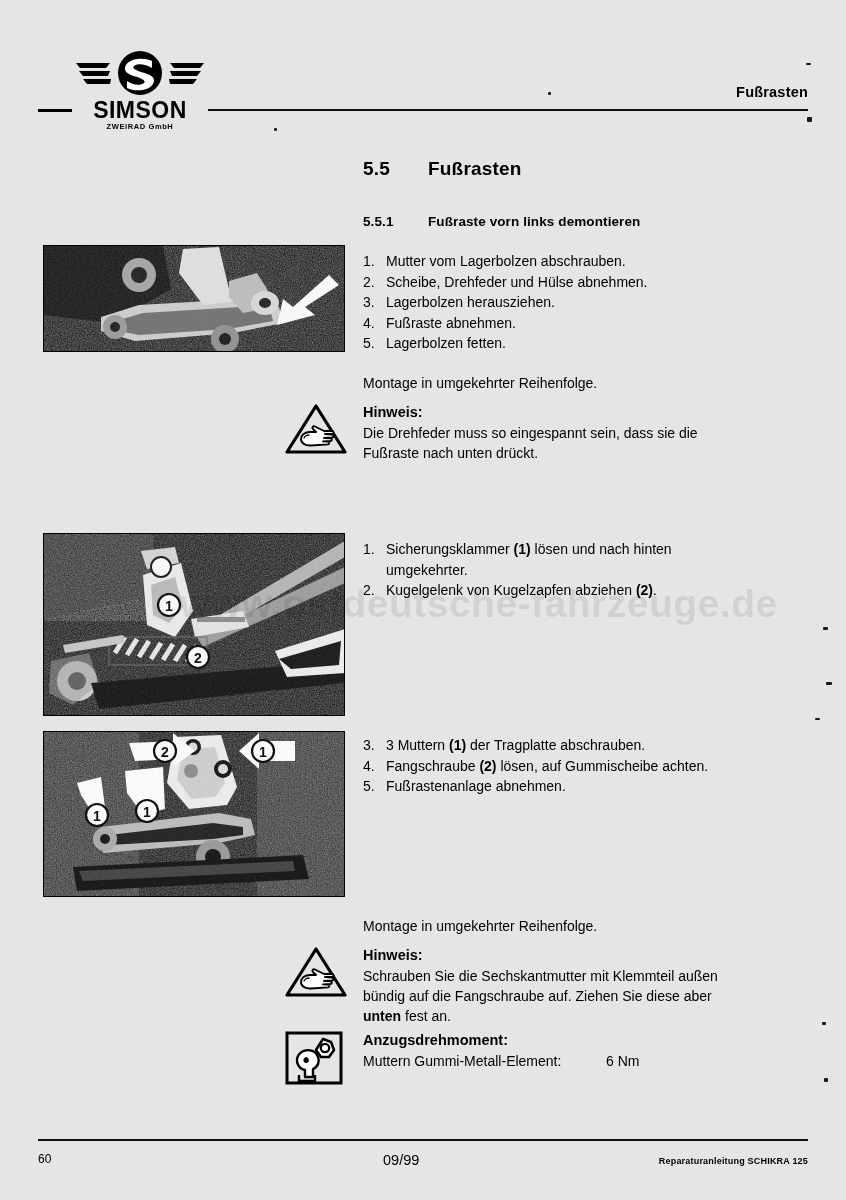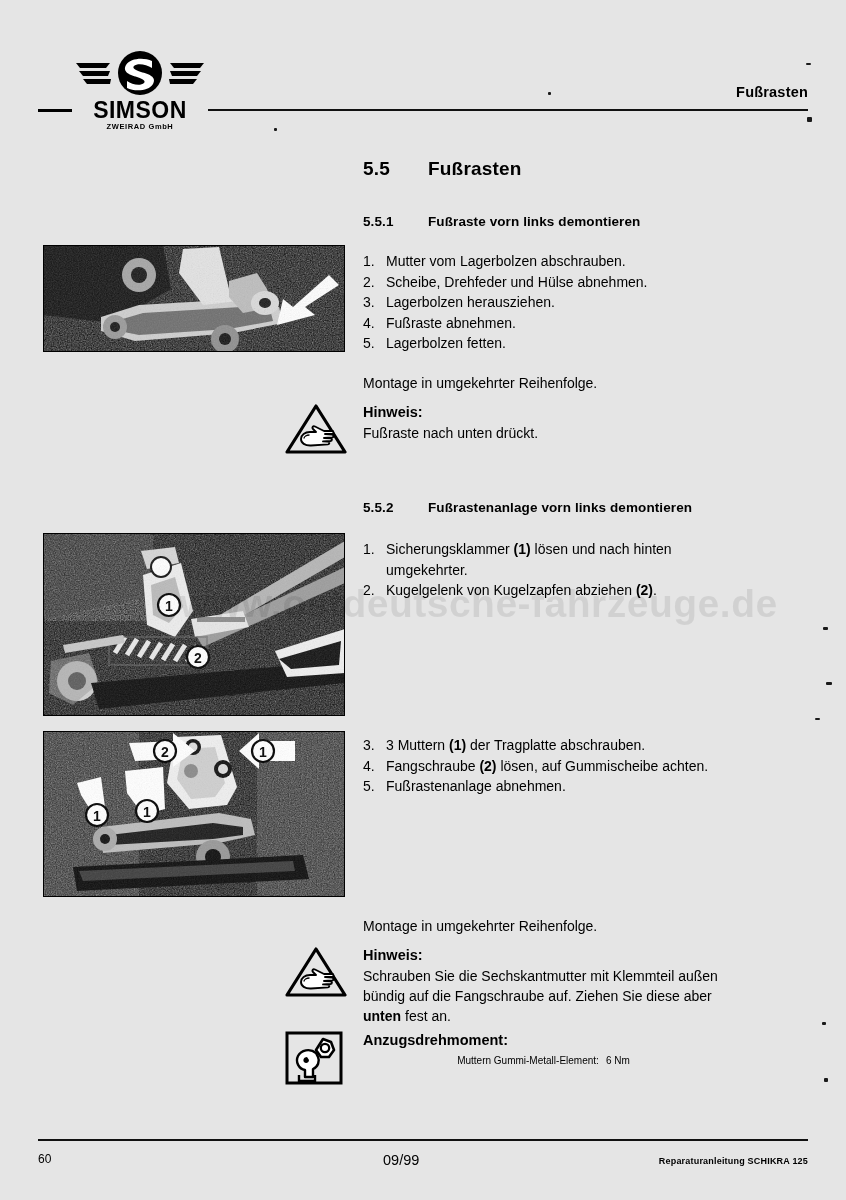--- a/index.html
+++ b/index.html
@@ -143,25 +143,24 @@
     line-height: 19px;
     margin: 0 0 1px 0;
   }
   .callout .body .txt {
     font-size: 14px;
     line-height: 20px;
     margin: 0;
   }
   .torque-row {
     display: block;
-    font-size: 10px;
+    font-size: 14px;
     line-height: 20px;
     position: relative;
     width: 330px;
-    text-align: center;
   }
   .torque-row .val {
     position: absolute;
     left: 243px;
     top: 0;
   }
 
   
   .photo {
     position: absolute;
@@ -319,29 +318,25 @@
 
   <div class="callout" style="left:285px; top:403px; width:480px; height:60px;">
     <svg class="icon" width="62" height="52" viewBox="0 0 62 52">
       <path d="M31 3 L60 49 L2 49 Z" fill="none" stroke="#000" stroke-width="3.2" stroke-linejoin="round"></path>
 
       <path d="M16 36 C16 32 20 29 25 29 L31 29 L28 26 C26.5 24.5 28 22.5 30 23.5 L39 28 L47 28 C49 28 49 31 47 31 L40 31 L47 31.5 C49 31.7 49 34.3 47 34.5 L39 35 L45.5 35.2 C47.4 35.3 47.4 37.8 45.5 38 L38 38.4 L43 38.8 C44.8 39 44.8 41.2 43 41.4 L26 42.5 C20 42.8 16 40 16 36 Z" fill="#ffffff" stroke="#000" stroke-width="1.9" stroke-linejoin="round"></path>
       <path d="M19 35.5 C19 33.5 21.5 32 24.5 32" fill="none" stroke="#000" stroke-width="1.4"></path>
     </svg>
     <div class="body">
       <p class="ttl">Hinweis:</p>
+      <p class="txt">Die Drehfeder muss so eingespannt sein, dass sie die</p>
       <p class="txt">Fußraste nach unten drückt.</p>
     </div>
   </div>
 
-  <div class="col-text" style="top:500px;">
-    <h2 class="subsec">
-      <span class="num">5.5.2</span><span>Fußrastenanlage vorn links demontieren</span>
-    </h2>
-  </div>
 
   <div class="photo col-img" style="top:533px; width:302px; height:183px;">
     <svg width="302" height="183" viewBox="0 0 302 183">
       <defs>
         <filter id="grain2" x="0" y="0" width="100%" height="100%">
           <feTurbulence type="fractalNoise" baseFrequency="0.8" numOctaves="3" seed="19" result="n"></feTurbulence>
           <feColorMatrix in="n" type="saturate" values="0"></feColorMatrix>
         </filter>
       </defs>
       <rect width="302" height="183" fill="#0a0a0a"></rect>

